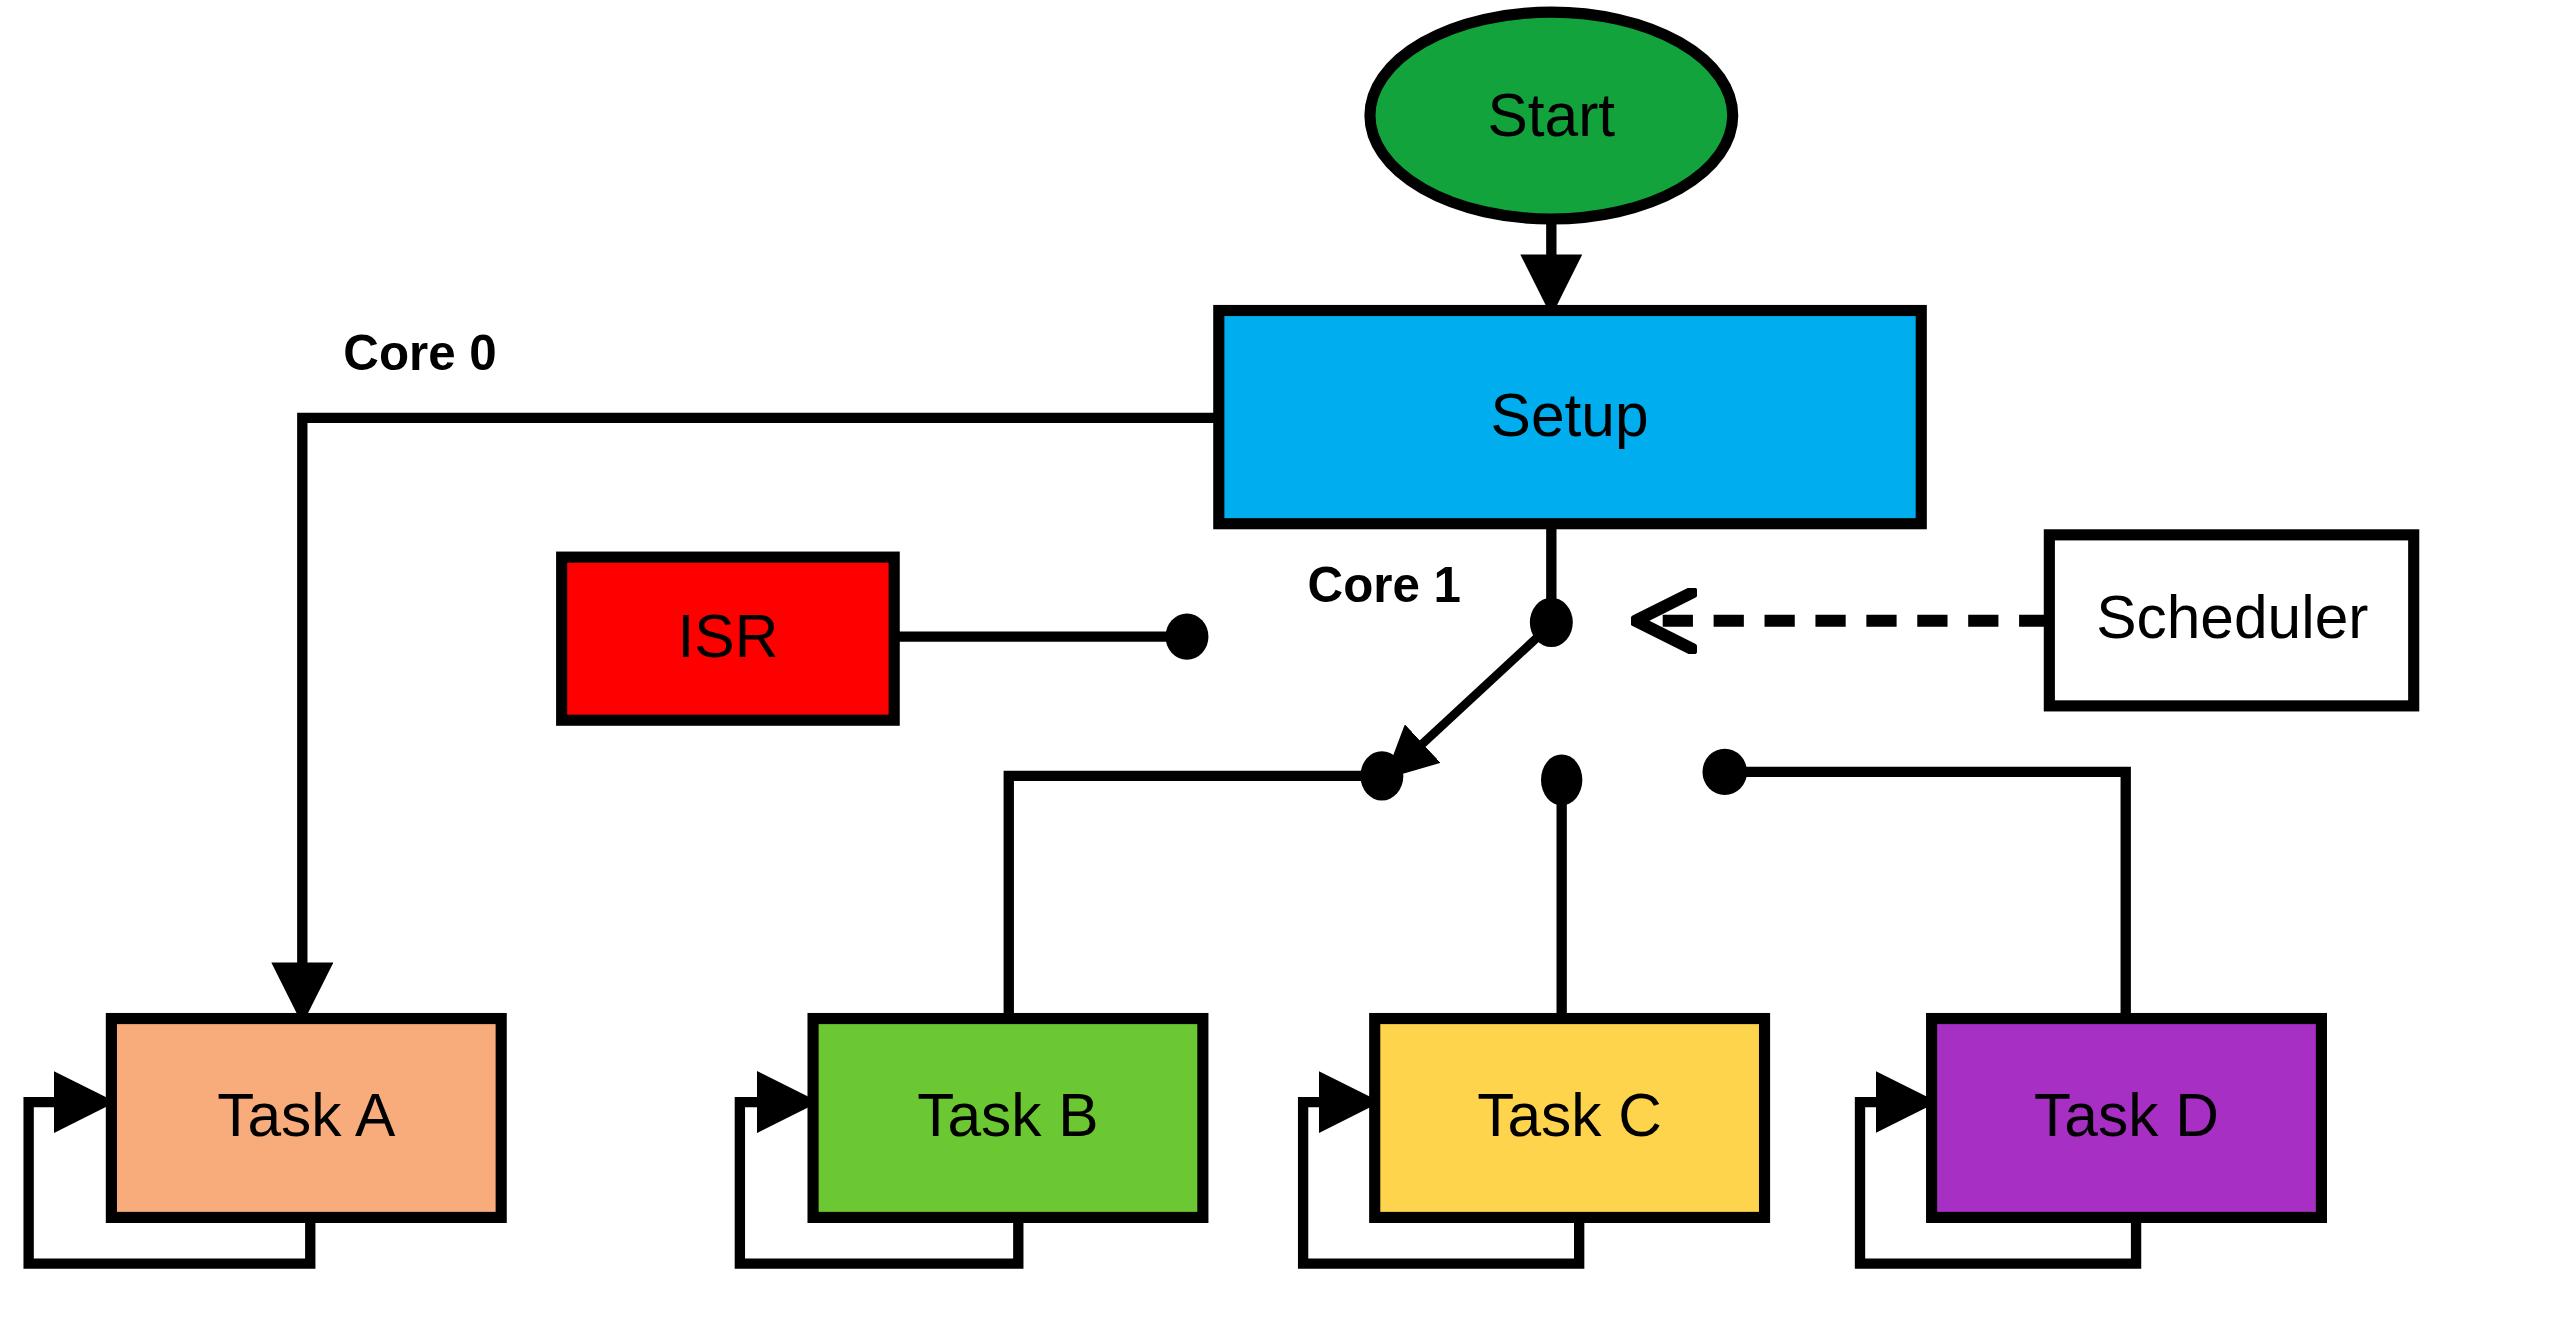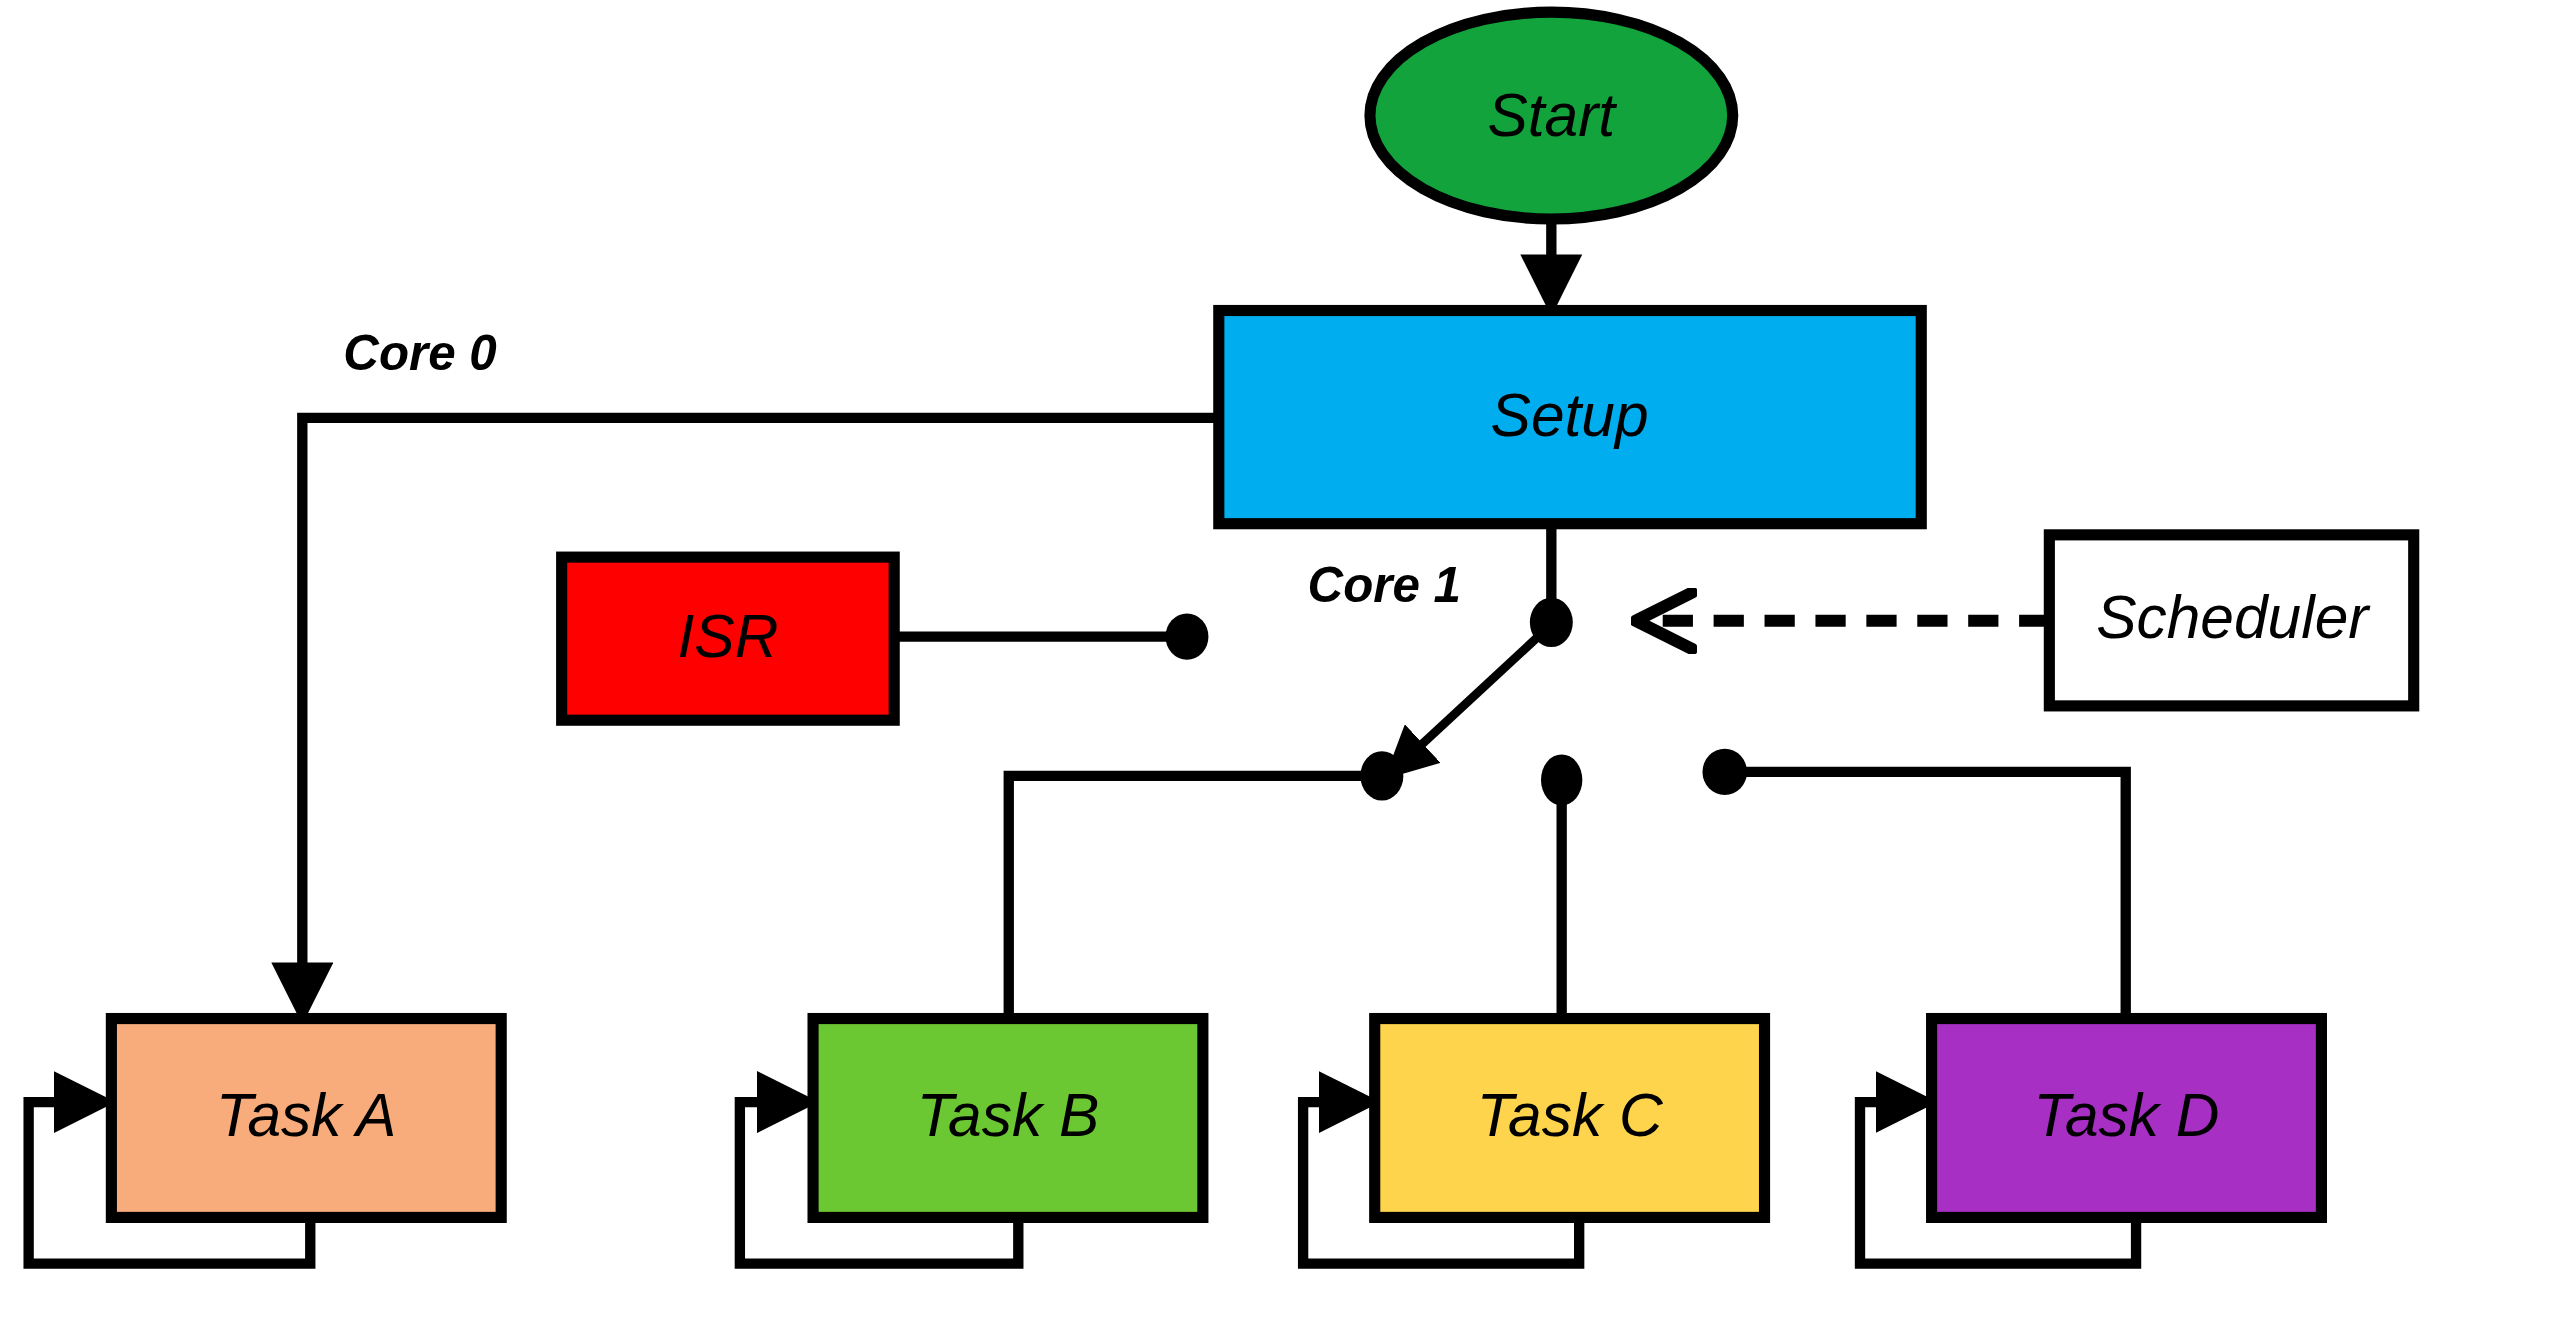--- a/index.html
+++ b/index.html
@@ -11,21 +11,20 @@
     width: 2576px;
     height: 1337px;
     font-family: "Liberation Sans", sans-serif;
     overflow: hidden;
   }
   #diagram-root {
     position: relative;
     width: 2576px;
     height: 1337px;
     background: #ffffff;
-    font-style: italic;
   }
   svg.canvas {
     position: absolute;
     top: 0;
     left: 0;
     width: 2576px;
     height: 1337px;
   }
   .node-label {
     font-family: "Liberation Sans", sans-serif;

